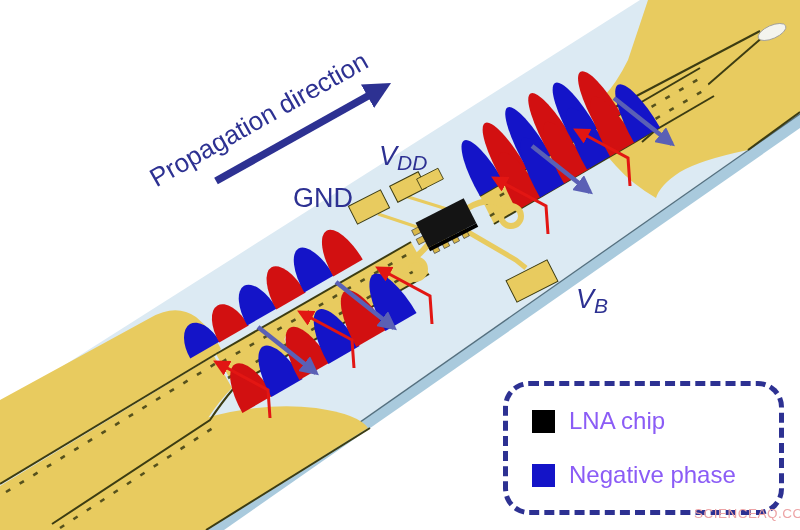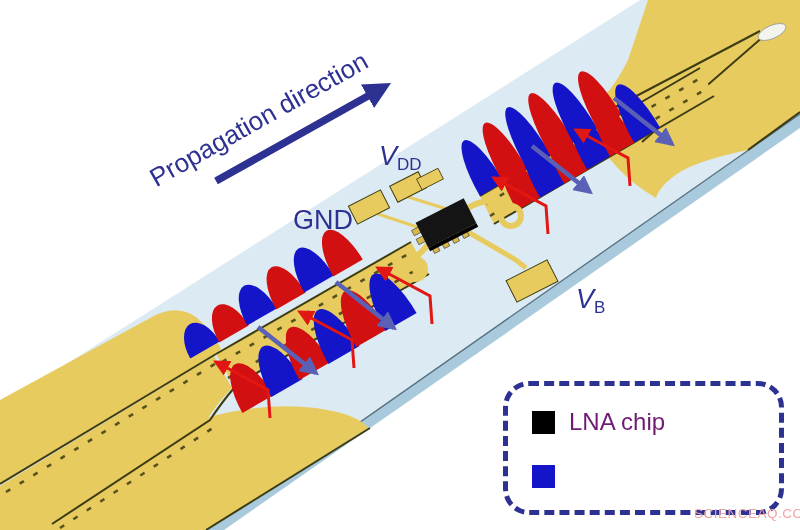--- a/index.html
+++ b/index.html
@@ -13,31 +13,31 @@
   .stage svg{position:absolute;left:0;top:0;}
   .gold{fill:var(--gold);}
   .sub{fill:var(--substrate);}
   .side{fill:var(--side);}
   .pos{fill:var(--pos);}
   .neg{fill:var(--neg);}
   .edge{stroke:var(--edge);stroke-width:2;fill:none;}
   .hatch{stroke:var(--edge);stroke-width:2.6;fill:none;stroke-dasharray:5 11;opacity:.85;}
   .trace{stroke:var(--gold);fill:none;}
   .lbl{position:absolute;color:var(--navy);font-size:27px;white-space:nowrap;}
-  .lbl sub{font-size:17px;vertical-align:-5px;}
+  .lbl sub{font-size:21px;vertical-align:-5px;font-style:italic;}
   .prop{left:128px;top:104px;width:262px;text-align:center;font-size:26px;
         transform:rotate(-29.5deg);transform-origin:center;color:var(--navy);position:absolute;}
   .vit{font-style:italic;}
   .legend{position:absolute;left:503px;top:381px;width:281px;height:134px;
           box-sizing:border-box;border:5px dashed var(--navy);border-radius:26px;
           display:flex;flex-direction:column;justify-content:space-around;
           padding:8px 10px 8px 24px;background:transparent;}
   .legend-row{display:flex;align-items:center;}
   .swatch{width:23px;height:23px;margin-right:14px;flex:0 0 auto;}
-  .legend-label{font-size:24px;color:#701a75;}
+  .legend-label{font-size:24px;color:#8b5cf6;}
   .watermark{position:absolute;left:694px;top:506px;font-size:13.5px;color:#eda4a6;
              letter-spacing:.5px;}
 </style>
 </head>
 <body>
 
 <div class="stage">
 
   <svg width="800" height="530" viewBox="0 0 800 530">
     <defs>
@@ -189,34 +189,35 @@
         <rect x="-27" y="-14" width="54" height="28" fill="var(--chipc)"></rect>
         <path d="M-27,14 L27,14 L27,18 L-27,18 Z" fill="#000"></path>
       </g>
     </g>
 
     <line x1="216" y1="181" x2="384" y2="87" stroke="var(--navy)" stroke-width="7.5" marker-end="url(#mN)"></line>
   </svg>
 
   <div class="prop">Propagation direction</div>
 
-  <div class="lbl" style="left:293px;top:183px;margin-top:22px;">GND</div>
+  <div class="lbl" style="left:293px;top:183px;">GND</div>
 
   <div class="lbl" style="left:379px;top:141px;">
     <span class="vit">V</span><sub>DD</sub>
   </div>
 
   <div class="lbl" style="left:576px;top:284px;">
     <span class="vit">V</span><sub>B</sub>
   </div>
 
   <div class="legend">
     <div class="legend-row">
       <span class="swatch" style="background: rgb(0, 0, 0);"></span>
       <span class="legend-label">LNA chip</span>
     </div>
     <div class="legend-row">
       <span class="swatch" style="background: rgb(20, 20, 200);"></span>
+      <span class="legend-label">Negative phase</span>
     </div>
   </div>
 
   <span class="watermark">SCIENCEAQ.COM</span>
 </div>
 
 </body></html>

